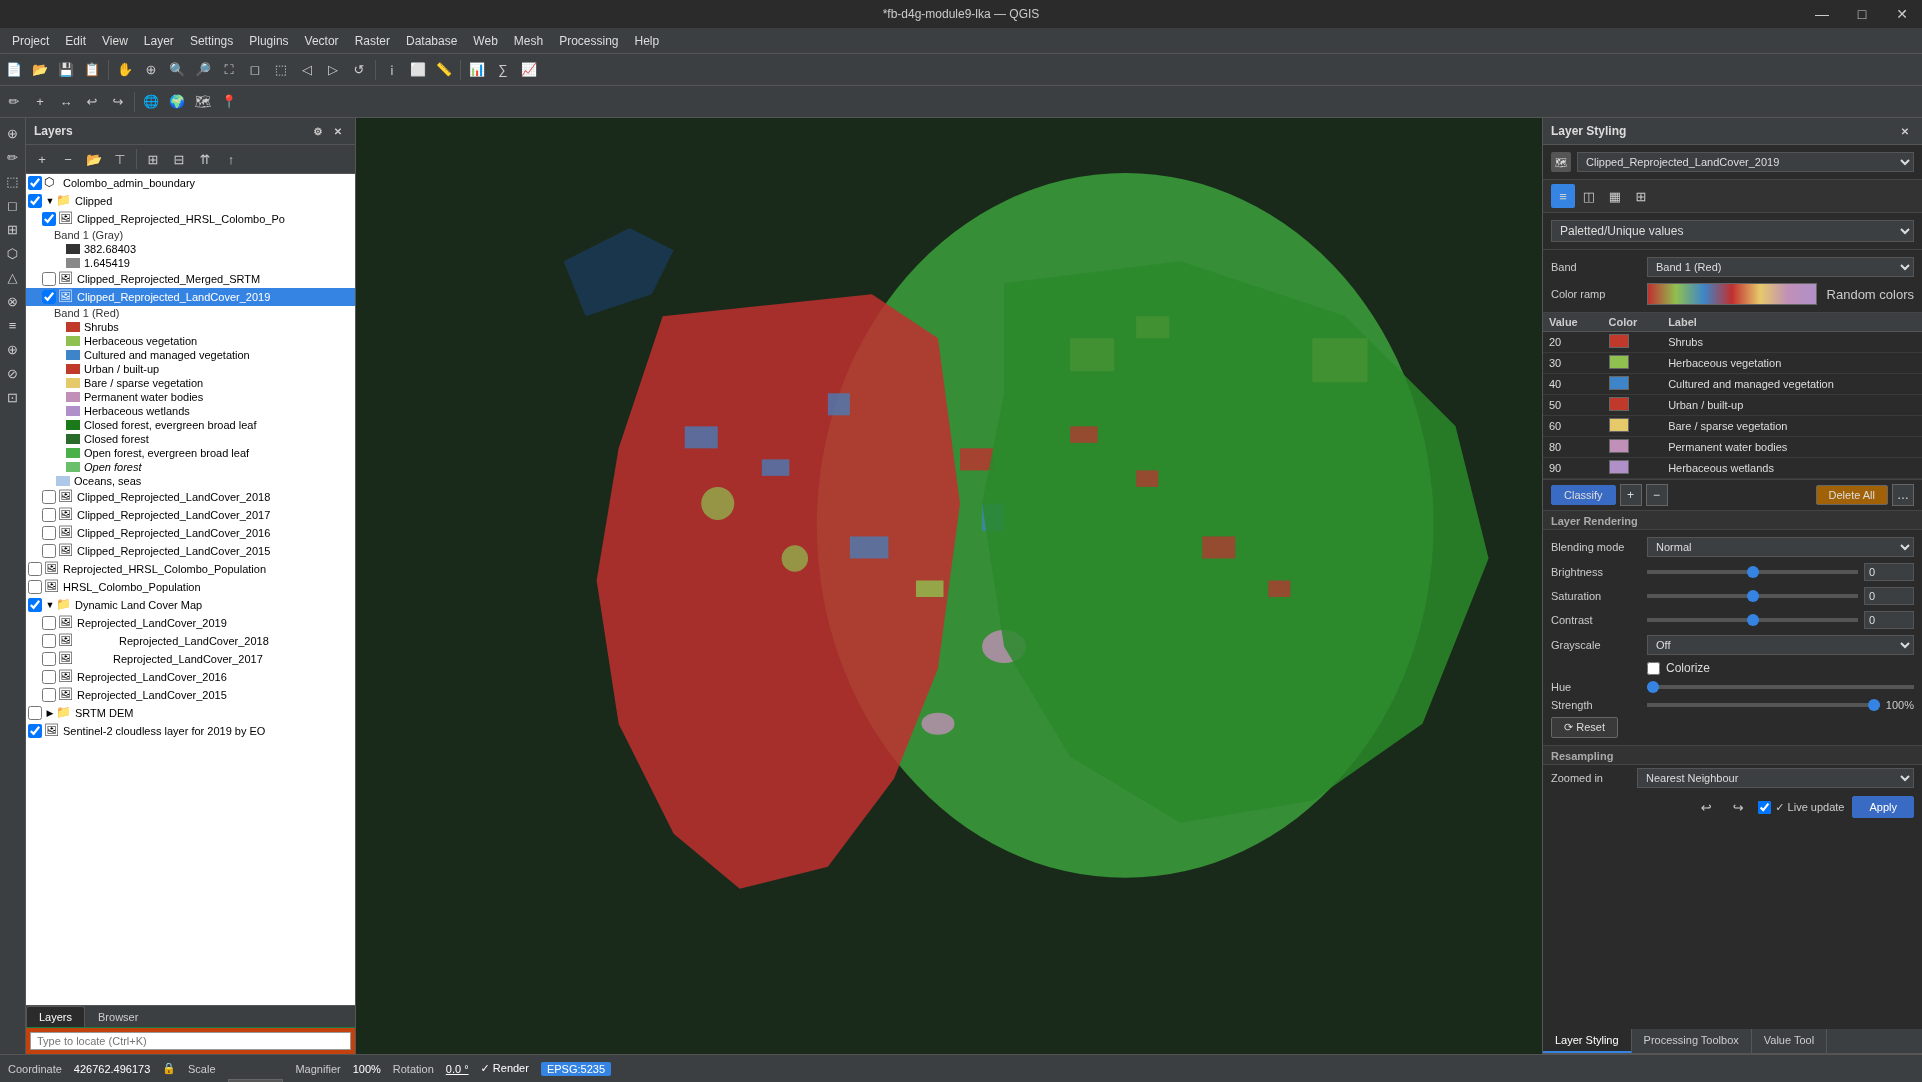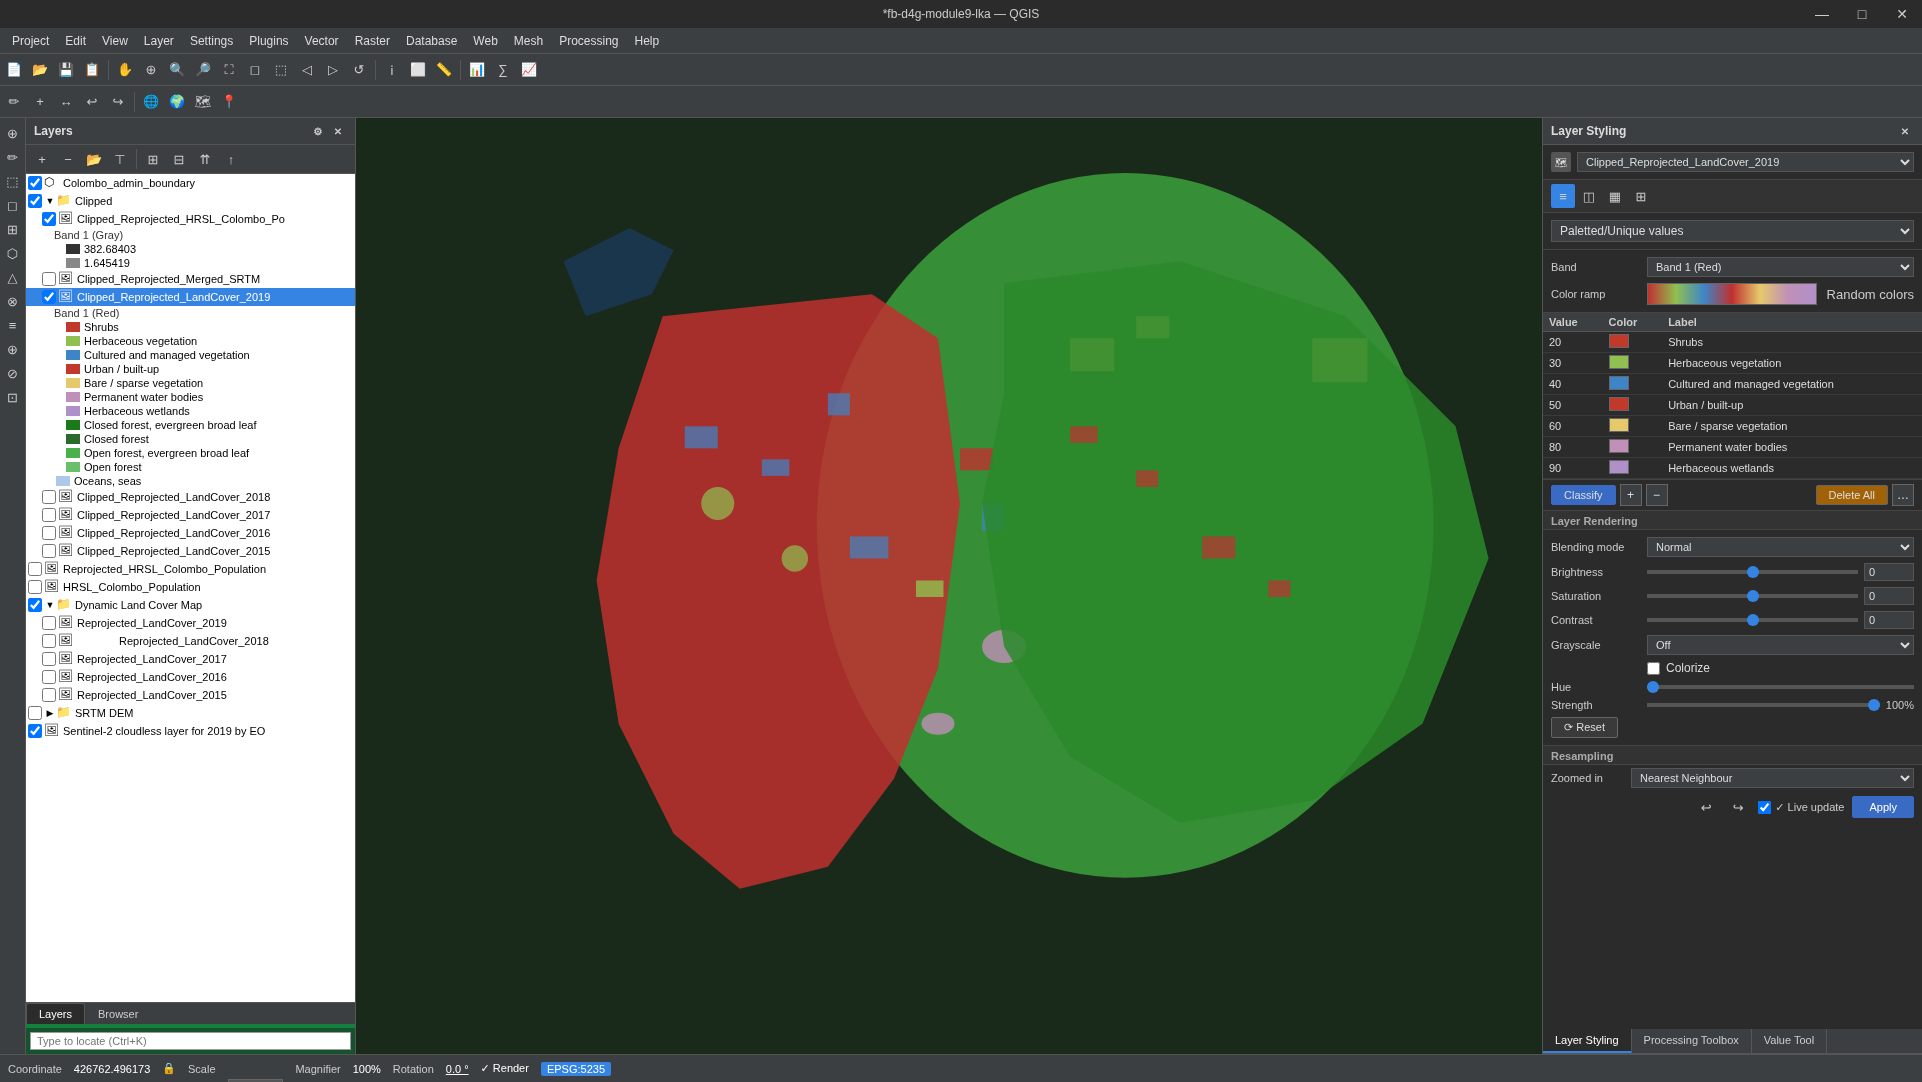--- a/index.html
+++ b/index.html
@@ -69,33 +69,33 @@
 
     
     .section-title { font-size: 11px; font-weight: bold; color: #aaa; padding: 4px 8px 2px; background: #333; border-bottom: 1px solid #444; }
 
     
     .styling-bottom-tabs { display: flex; border-bottom: 1px solid #555; background: #3c3f41; }
     .styling-tab { padding: 5px 12px; font-size: 11px; cursor: pointer; color: #ccc; border-right: 1px solid #555; }
     .styling-tab.active { background: #2b2b2b; color: #fff; border-bottom: 2px solid #3584e4; }
 
     
-    .resamp-row { display: flex; align-items: center; padding: 3px 8px; }
+    .resamp-row { display: flex; align-items: center; padding: 3px 8px; gap: 6px; }
     .resamp-label { color: #ccc; font-size: 11px; min-width: 80px; }
 
     
     .action-row { display: flex; align-items: center; padding: 4px 8px; gap: 8px; justify-content: flex-end; }
     .live-update { display: flex; align-items: center; gap: 4px; font-size: 11px; color: #ccc; }
     .apply-btn { background: #3a6bc4; border: 1px solid #3a6bc4; color: #fff; padding: 4px 16px; font-size: 11px; cursor: pointer; border-radius: 2px; }
 
     
     .layer-bottom-tabs { display: flex; border-top: 1px solid #555; background: #3c3f41; }
 
     
-    .search-bar { padding: 4px; background: #14532d; border-top: 4px solid #15803d; }
+    .search-bar { padding: 4px; background: #c2410c; border-top: 1px solid #15803d; }
     .search-input { width: 100%; background: #fff; border: 1px solid #999; padding: 2px 6px; font-size: 11px; color: #333; }
 
     
     ::-webkit-scrollbar { width: 8px; height: 8px; }
     ::-webkit-scrollbar-track { background: #2b2b2b; }
     ::-webkit-scrollbar-thumb { background: #555; border-radius: 2px; }
 
     .panel-icon { width: 20px; height: 20px; background: #555; border-radius: 2px; display: flex; align-items: center; justify-content: center; font-size: 10px; }
 
     #left-icons { width: 26px; background: #3c3f41; display: flex; flex-direction: column; align-items: center; padding: 4px 2px; gap: 2px; border-right: 1px solid #555; }
@@ -282,21 +282,21 @@
           <div class="layer-item" style="padding-left: 40px;">
             <span class="legend-swatch" style="background: rgb(42, 106, 42);"></span>
             <span style="font-size: 11px;">Closed forest</span>
           </div>
           <div class="layer-item" style="padding-left: 40px;">
             <span class="legend-swatch" style="background: rgb(74, 176, 74);"></span>
             <span style="font-size: 11px;">Open forest, evergreen broad leaf</span>
           </div>
           <div class="layer-item" style="padding-left: 40px;">
             <span class="legend-swatch" style="background: rgb(106, 192, 106);"></span>
-            <span style="font-size: 11px;">Open forest</span>
+            <span style="font-size: 11px; font-style: italic;">Open forest</span>
           </div>
           <div class="layer-item" style="padding-left: 30px;">
             <span class="legend-swatch" style="background: rgb(174, 200, 232);"></span>
             <span style="font-size: 11px;">Oceans, seas</span>
           </div>
           <div class="layer-item" style="padding-left: 16px;">
             <input type="checkbox" class="layer-check" style="">
             <span class="layer-icon" style="font-size: 12px;">🖼</span>
             <span style="font-size: 11px;">Clipped_Reprojected_LandCover_2018</span>
           </div>
@@ -337,21 +337,21 @@
             <span style="font-size: 11px;">Reprojected_LandCover_2019</span>
           </div>
           <div class="layer-item" style="padding-left: 16px;">
             <input type="checkbox" class="layer-check" style="">
             <span class="layer-icon" style="font-size: 12px;">🖼</span>
             <span style="font-size: 11px; padding-left: 42px;">Reprojected_LandCover_2018</span>
           </div>
           <div class="layer-item" style="padding-left: 16px;">
             <input type="checkbox" class="layer-check" style="">
             <span class="layer-icon" style="font-size: 12px;">🖼</span>
-            <span style="font-size: 11px;">Reprojected_LandCover_2017</span>
+            <span style="font-size: 11px; margin-left: 36px;">Reprojected_LandCover_2017</span>
           </div>
           <div class="layer-item" style="padding-left: 16px;">
             <input type="checkbox" class="layer-check" style="">
             <span class="layer-icon" style="font-size: 12px;">🖼</span>
             <span style="font-size: 11px;">Reprojected_LandCover_2016</span>
           </div>
           <div class="layer-item" style="padding-left: 16px;">
             <input type="checkbox" class="layer-check" style="">
             <span class="layer-icon" style="font-size: 12px;">🖼</span>
             <span style="font-size: 11px;">Reprojected_LandCover_2015</span>

